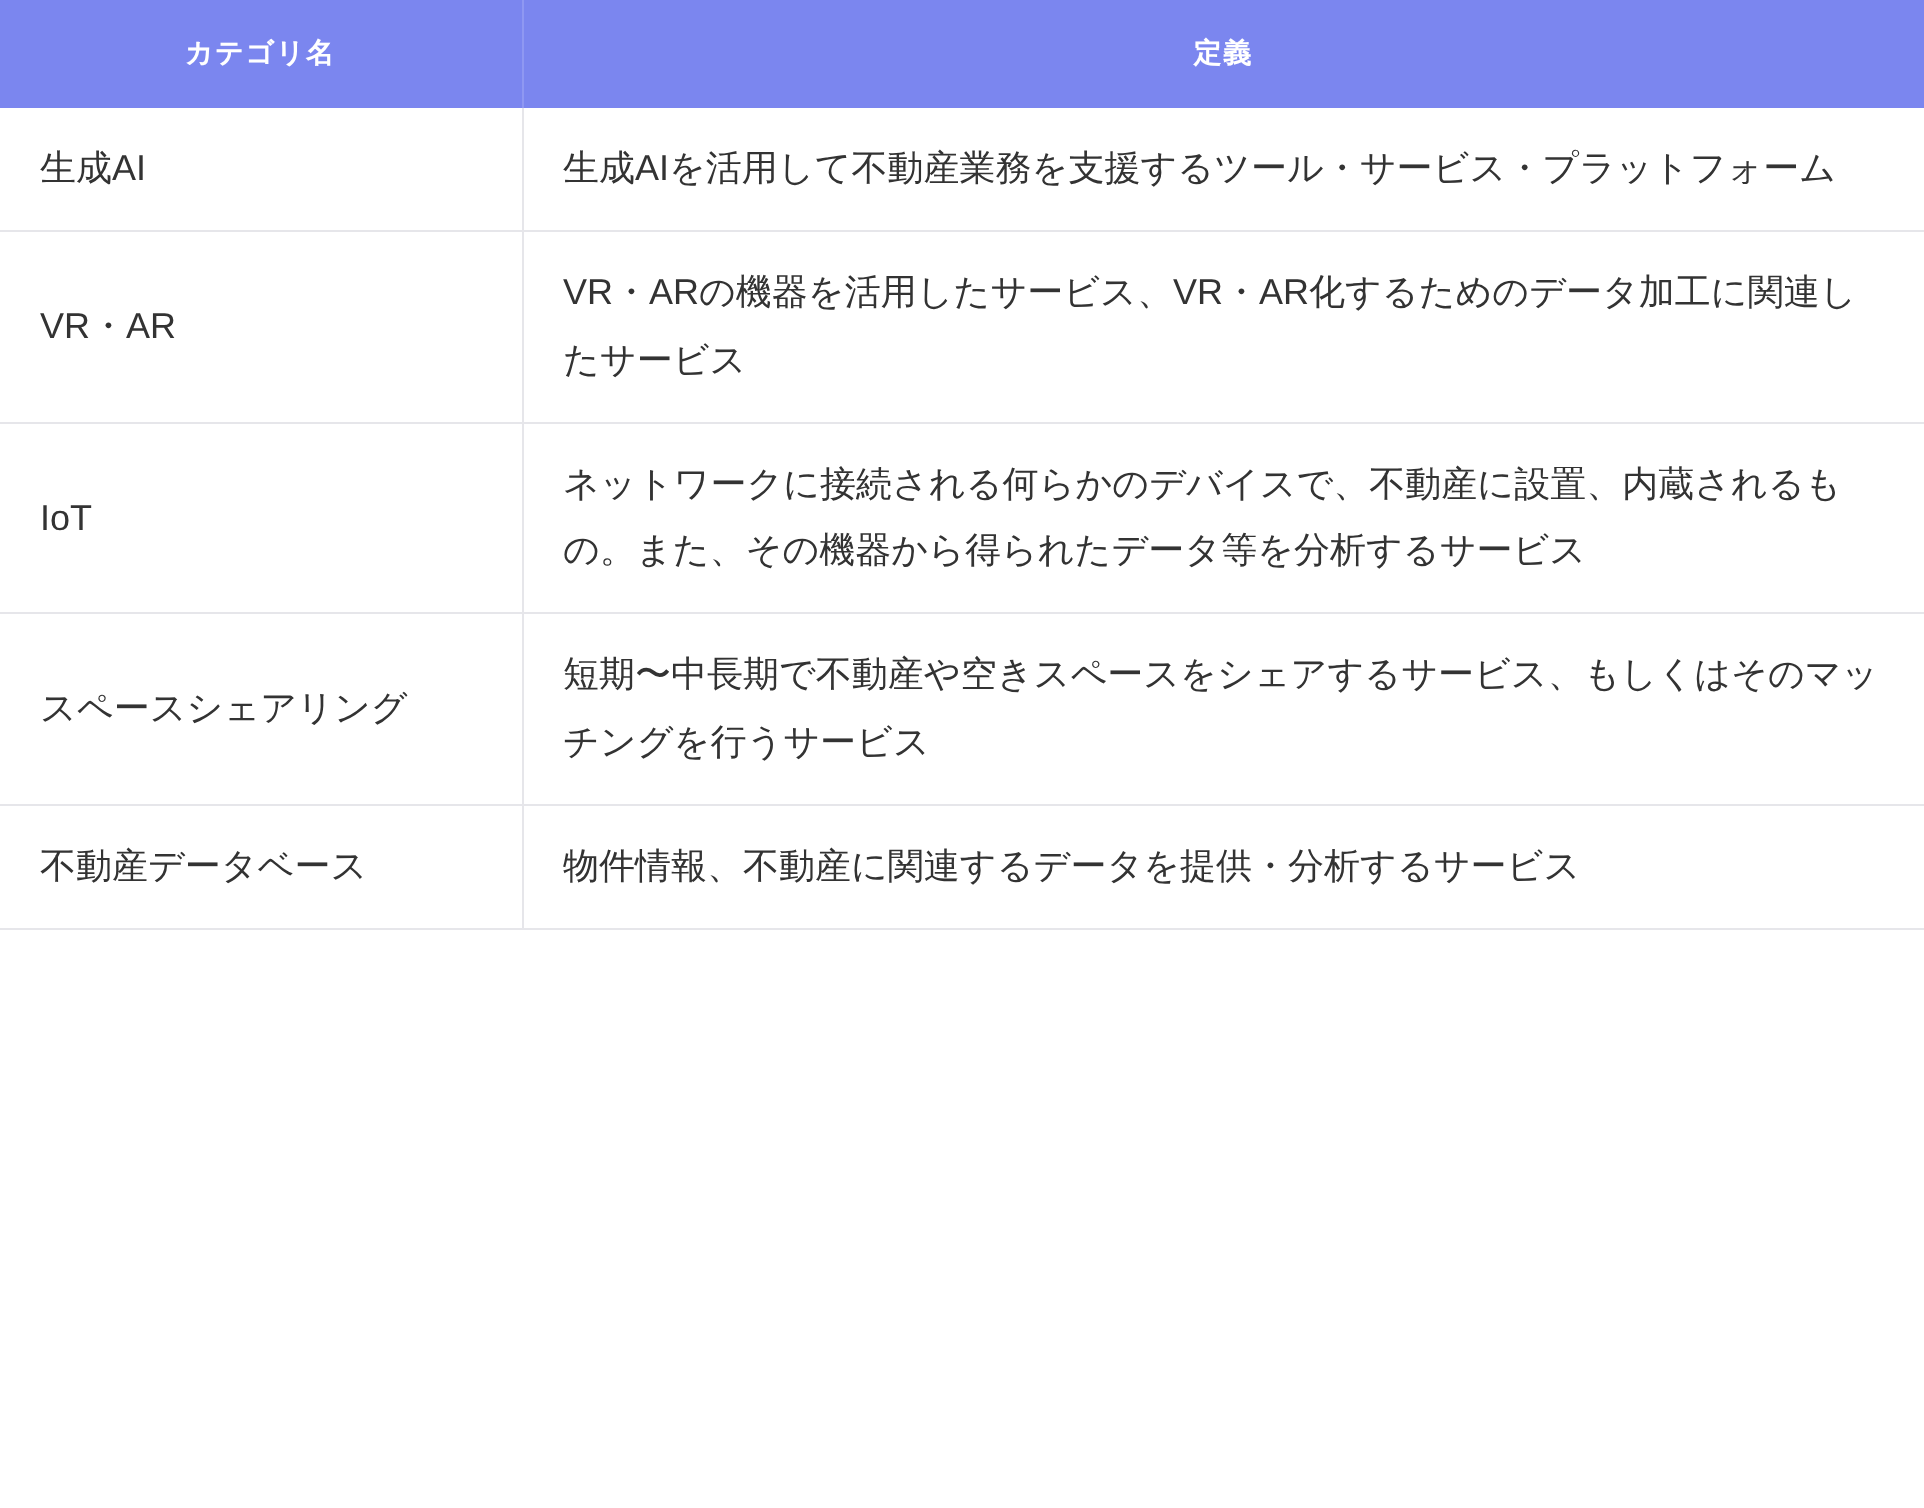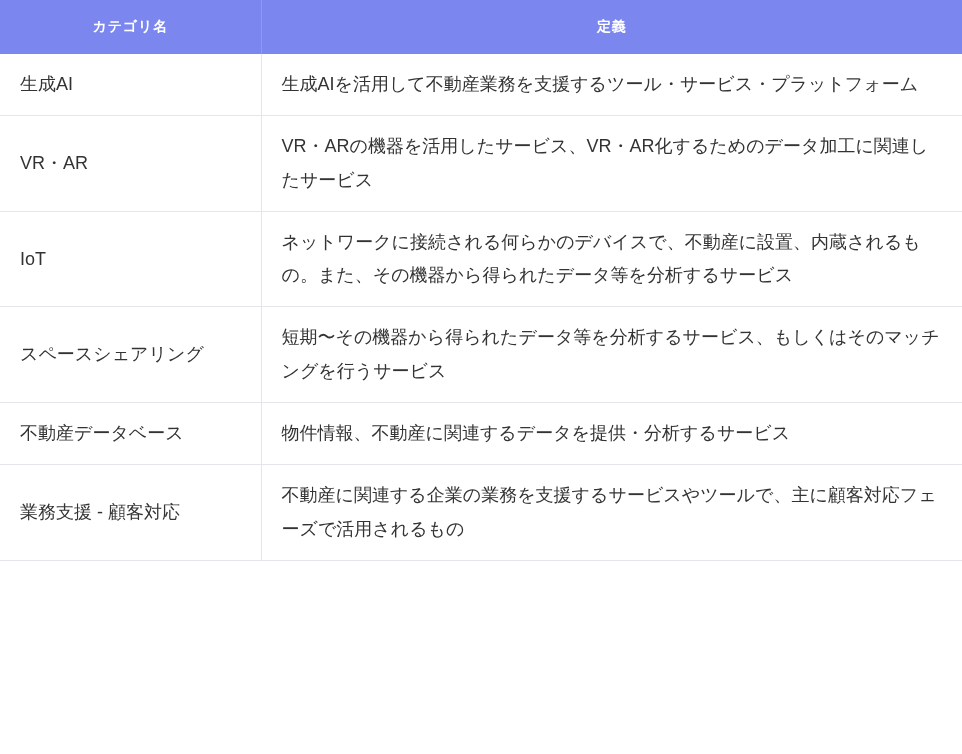--- a/index.html
+++ b/index.html
@@ -82,25 +82,21 @@
       <tr>
         <td class="cat-name">VR・AR</td>
         <td class="cat-def">VR・ARの機器を活用したサービス、VR・AR化するためのデータ加工に関連したサービス</td>
       </tr>
       <tr>
         <td class="cat-name">IoT</td>
         <td class="cat-def">ネットワークに接続される何らかのデバイスで、不動産に設置、内蔵されるもの。また、その機器から得られたデータ等を分析するサービス</td>
       </tr>
       <tr>
         <td class="cat-name">スペースシェアリング</td>
-        <td class="cat-def">短期〜その機器から得られたデータ等を分析するサービス、もしくはそのマッチングを行うサービス</td>
+        <td class="cat-def">短期〜中長期で不動産や空きスペースをシェアするサービス、もしくはそのマッチングを行うサービス</td>
       </tr>
       <tr>
         <td class="cat-name">不動産データベース</td>
         <td class="cat-def">物件情報、不動産に関連するデータを提供・分析するサービス</td>
-      </tr>
-      <tr>
-        <td class="cat-name">業務支援 - 顧客対応</td>
-        <td class="cat-def">不動産に関連する企業の業務を支援するサービスやツールで、主に顧客対応フェーズで活用されるもの</td>
       </tr>
     </tbody>
   </table>
 </div>
 
 </body></html>

